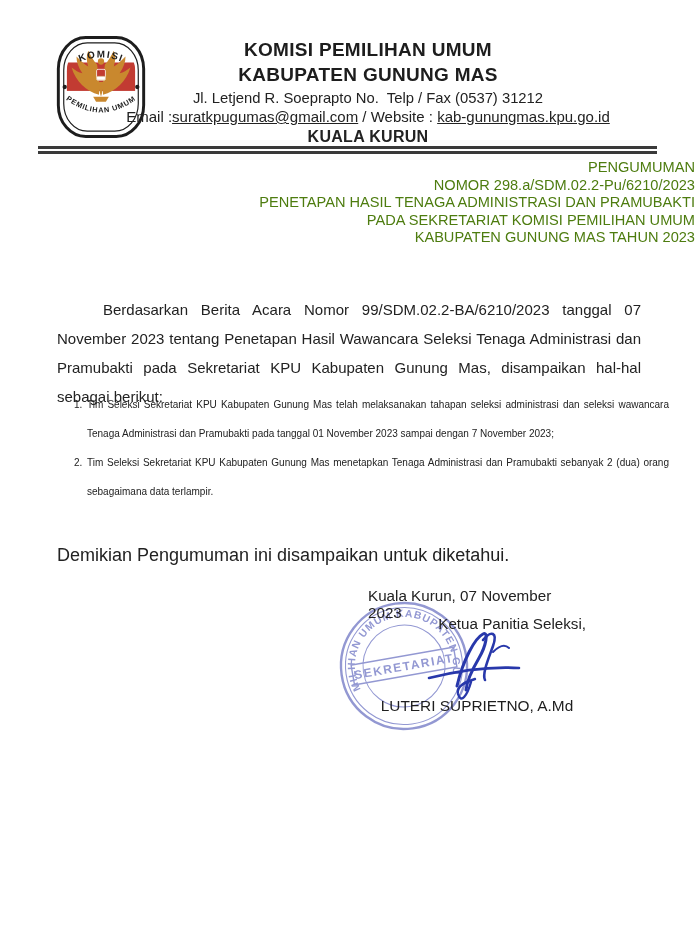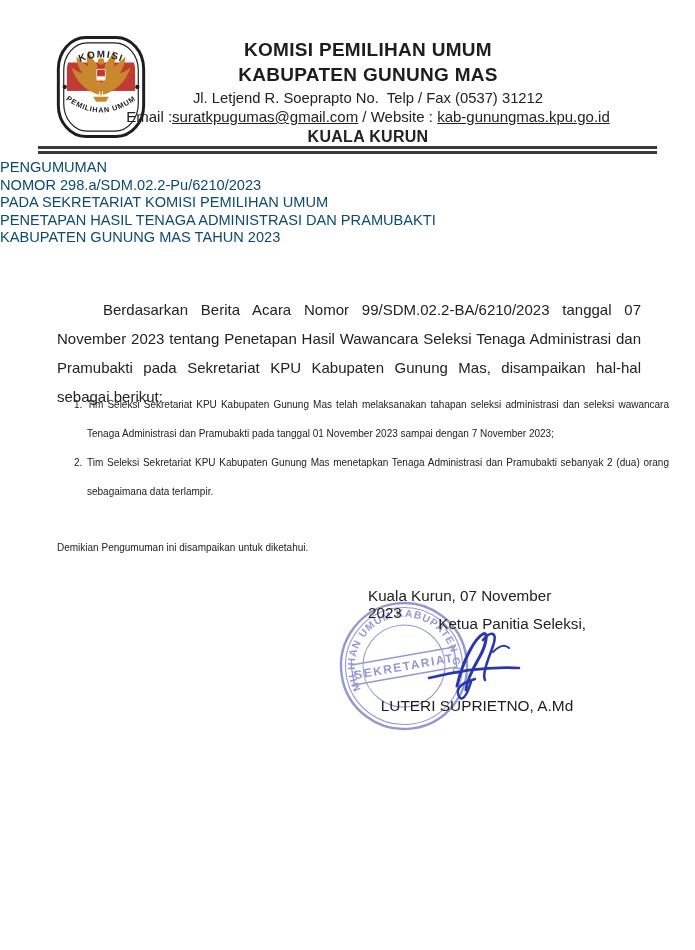--- a/index.html
+++ b/index.html
@@ -18,30 +18,30 @@
   .addr{font-size:14.8px;line-height:17px;margin-top:3px;white-space:pre-wrap;}
   .mailline{font-size:15px;line-height:18px;margin-top:1px;}
   .mailline .u{text-decoration:underline;}
   .city{font-weight:bold;font-size:16px;line-height:19px;margin-top:1px;letter-spacing:.3px;}
   .rule{
     position:absolute;left:38px;top:146px;width:619px;height:2px;
     border-top:3px solid var(--rule,#3a3a3a);
     border-bottom:3px solid var(--rule,#3a3a3a);
   }
   
-  .title-block{position:absolute;left:0;top:159px;width:695px;text-align:left;
-    font-size:14.6px;line-height:17.6px;color:#0c4a6e;}
+  .title-block{position:absolute;left:0;top:159px;width:695px;text-align:right;
+    font-size:14.6px;line-height:17.6px;color:#4d7c0f;}
   
   .para1{position:absolute;left:57px;top:280px;width:584px;
     font-size:15px;line-height:29px;text-align:justify;text-indent:46px;}
   .list{position:absolute;left:57px;top:390px;width:584px;margin:0;
     padding:0 0 0 28px;font-size:10px;line-height:29px;}
   .list li{text-align:justify;padding-left:2px;}
   .closing{position:absolute;left:57px;top:523px;width:584px;
-    font-size:10px;line-height:29px;}
+    font-size:18px;line-height:29px;}
   
   .sig-date{position:absolute;left:368px;top:587px;width:218px;
     font-size:15.2px;z-index:3;}
   .sig-role{position:absolute;left:368px;top:615px;width:218px;text-align:right;
     font-size:15.2px;z-index:3;}
   .sig-name{position:absolute;left:368px;top:697px;width:218px;text-align:center;
     font-size:15.4px;z-index:3;color:#1e1e1e;}
   .stamp{position:absolute;left:334px;top:596px;width:140px;height:140px;
     transform:rotate(-8deg);opacity:.85;z-index:1;}
   .ink{position:absolute;left:423px;top:622px;width:104px;height:88px;z-index:2;}
@@ -90,22 +90,22 @@
     <div class="addr">Jl. Letjend R. Soeprapto No.  Telp / Fax (0537) 31212</div>
     <div class="mailline"><span>Email :</span><span class="u">suratkpugumas@gmail.com</span><span> / </span><span>Website : </span><span class="u">kab-gunungmas.kpu.go.id</span></div>
     <div class="city">KUALA KURUN</div>
   </div>
 
   <div class="rule"></div>
 
   <div class="title-block">
     <div>PENGUMUMAN</div>
     <div>NOMOR 298.a/SDM.02.2-Pu/6210/2023</div>
+    <div>PENETAPAN HASIL TENAGA ADMINISTRASI DAN PRAMUBAKTI</div>
     <div>PADA SEKRETARIAT KOMISI PEMILIHAN UMUM</div>
-    <div>PENETAPAN HASIL TENAGA ADMINISTRASI DAN PRAMUBAKTI</div>
     <div>KABUPATEN GUNUNG MAS TAHUN 2023</div>
   </div>
 
   <p class="para1">Berdasarkan Berita Acara Nomor 99/SDM.02.2-BA/6210/2023 tanggal 07 November 2023 tentang Penetapan Hasil Wawancara Seleksi Tenaga Administrasi dan Pramubakti pada Sekretariat KPU Kabupaten Gunung Mas, disampaikan hal-hal sebagai berikut:</p>
 
   <ol class="list">
     <li>Tim Seleksi Sekretariat KPU Kabupaten Gunung Mas telah melaksanakan tahapan seleksi administrasi dan seleksi wawancara Tenaga Administrasi dan Pramubakti pada tanggal 01 November 2023 sampai dengan 7 November 2023;</li>
     <li>Tim Seleksi Sekretariat KPU Kabupaten Gunung Mas menetapkan Tenaga Administrasi dan Pramubakti sebanyak 2 (dua) orang sebagaimana data terlampir.</li>
   </ol>
 

